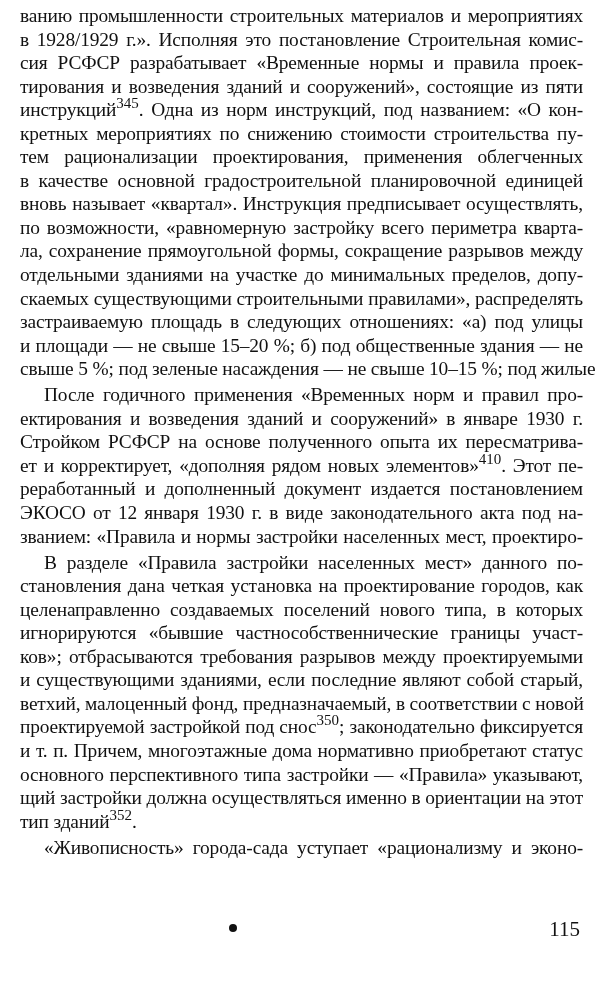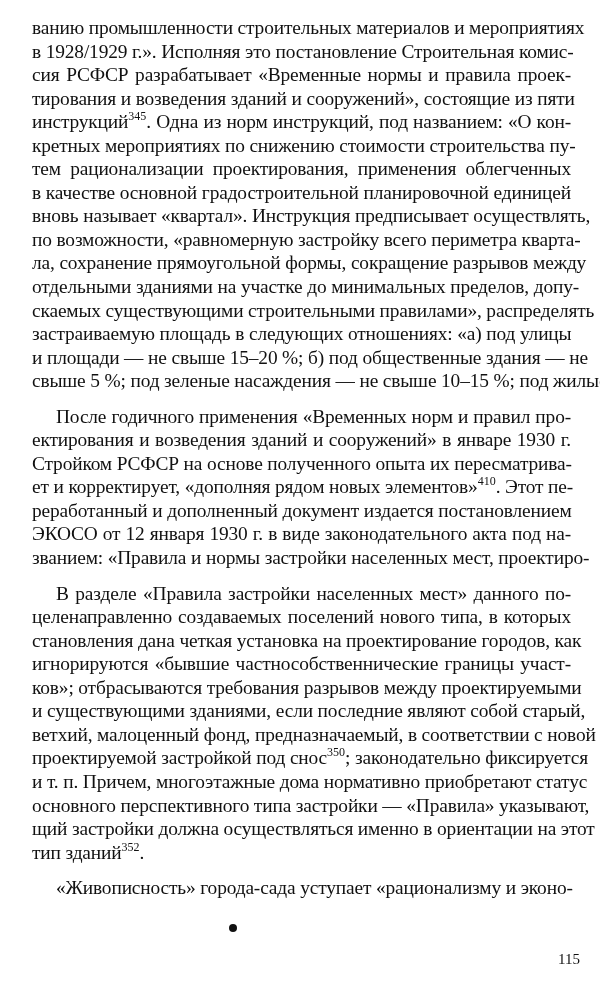--- a/index.html
+++ b/index.html
@@ -15,21 +15,21 @@
       font-family: "Liberation Serif", "DejaVu Serif", serif;
       color: #111111;
     }
     .page {
       position: absolute;
       left: 20px;
       top: 4px;
       width: 563px;
     }
     .para {
-      margin: 12px;
+      margin: 0;
       font-size: 19.4px;
       line-height: 23.55px;
       text-align: justify;
       letter-spacing: -0.15px;
     }
     .para + .para {
       margin-top: 2.5px;
     }
     .line {
       display: block;
@@ -38,30 +38,30 @@
       white-space: nowrap;
       overflow: visible;
     }
     .line.last {
       text-align-last: left;
     }
     .line.indent {
       padding-left: 24px;
     }
     sup.fn {
-      font-size: 12px;
+      font-size: 15px;
       line-height: 0;
       vertical-align: 8px;
       letter-spacing: 0;
     }
     .page-number {
       position: absolute;
       right: 20px;
-      top: 951px;
-      font-size: 15px;
+      top: 917px;
+      font-size: 21px;
       font-family: "Liberation Serif", "DejaVu Serif", serif;
       color: #111111;
     }
     .scan-dot {
       position: absolute;
       left: 229px;
       top: 924px;
       width: 8px;
       height: 8px;
       border-radius: 50%;
@@ -94,22 +94,22 @@
       <span class="line indent"><span>После годичного применения «Временных норм и правил про-</span></span>
       <span class="line"><span>ектирования и возведения зданий и сооружений» в январе 1930 г.</span></span>
       <span class="line"><span>Стройком РСФСР на основе полученного опыта их пересматрива-</span></span>
       <span class="line"><span>ет и корректирует, «дополняя рядом новых элементов»</span><sup class="fn">410</sup><span>. Этот пе-</span></span>
       <span class="line"><span>реработанный и дополненный документ издается постановлением</span></span>
       <span class="line"><span>ЭКОСО от 12 января 1930 г. в виде законодательного акта под на-</span></span>
       <span class="line"><span>званием: «Правила и нормы застройки населенных мест, проектиро-</span></span>
     </p>
     <p class="para">
       <span class="line indent"><span>В разделе «Правила застройки населенных мест» данного по-</span></span>
+      <span class="line"><span>становления дана четкая установка на проектирование городов, как</span></span>
       <span class="line"><span>целенаправленно создаваемых поселений нового типа, в которых</span></span>
-      <span class="line"><span>становления дана четкая установка на проектирование городов, как</span></span>
       <span class="line"><span>игнорируются «бывшие частнособственнические границы участ-</span></span>
       <span class="line"><span>ков»; отбрасываются требования разрывов между проектируемыми</span></span>
       <span class="line"><span>и существующими зданиями, если последние являют собой старый,</span></span>
       <span class="line"><span>ветхий, малоценный фонд, предназначаемый, в соответствии с новой</span></span>
       <span class="line"><span>проектируемой застройкой под снос</span><sup class="fn">350</sup><span>; законодательно фиксируется</span></span>
       <span class="line"><span>и т. п. Причем, многоэтажные дома нормативно приобретают статус</span></span>
       <span class="line"><span>основного перспективного типа застройки — «Правила» указывают,</span></span>
       <span class="line"><span>щий застройки должна осуществляться именно в ориентации на этот</span></span>
       <span class="line last"><span>тип зданий</span><sup class="fn">352</sup><span>.</span></span>
     </p>

